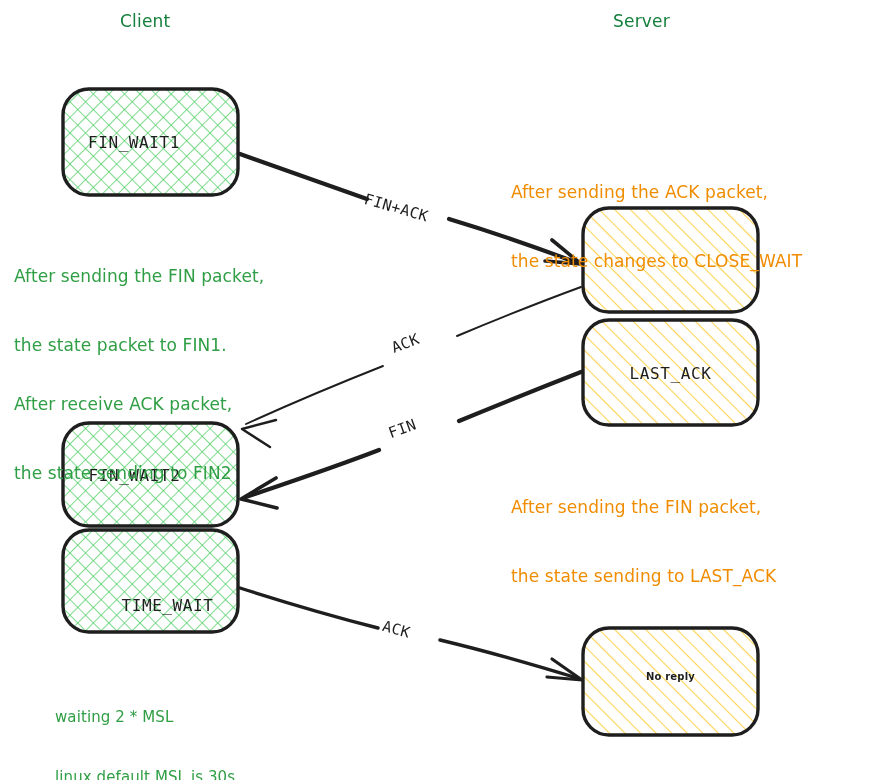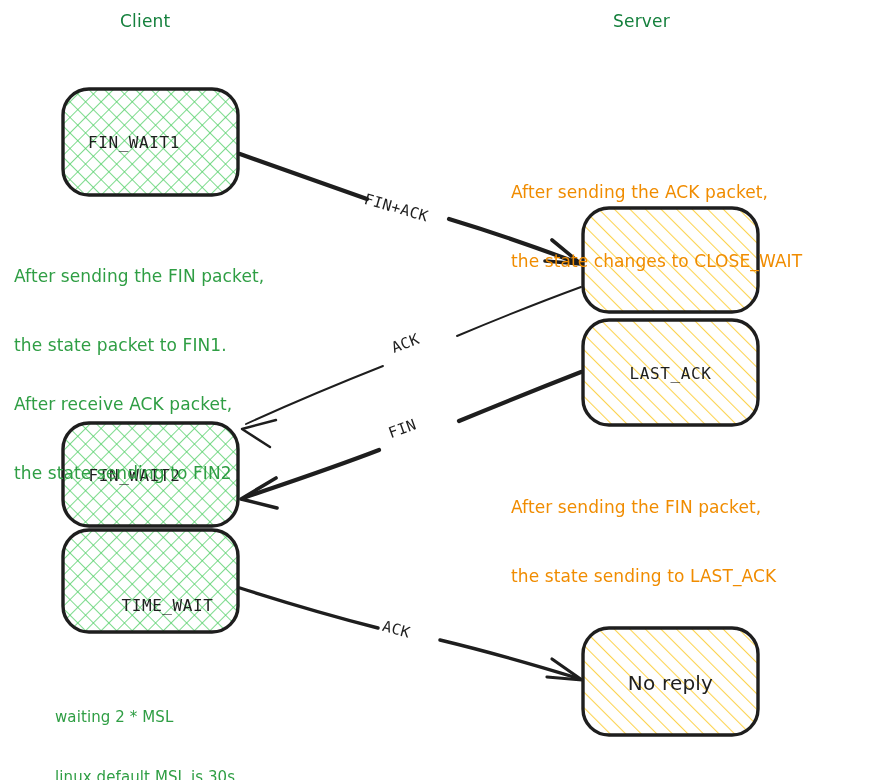--- a/index.html
+++ b/index.html
@@ -43,21 +43,22 @@
   .statelabel {
     font-family: "DejaVu Sans Mono", monospace;
     font-size: 16px;
     color: #1e1e1e;
     letter-spacing: 0.6px;
     text-align: center;
   }
   .statelabel.prose {
     font-family: "DejaVu Sans", sans-serif;
     letter-spacing: 0.2px;
-    font-size: 20px;
+    font-size: 10px;
+    font-weight: bold;
   }
   
   .edgelabel {
     font-family: "DejaVu Sans Mono", monospace;
     font-size: 15px;
     color: #1e1e1e;
     letter-spacing: 0.4px;
   }
   
   .note {

